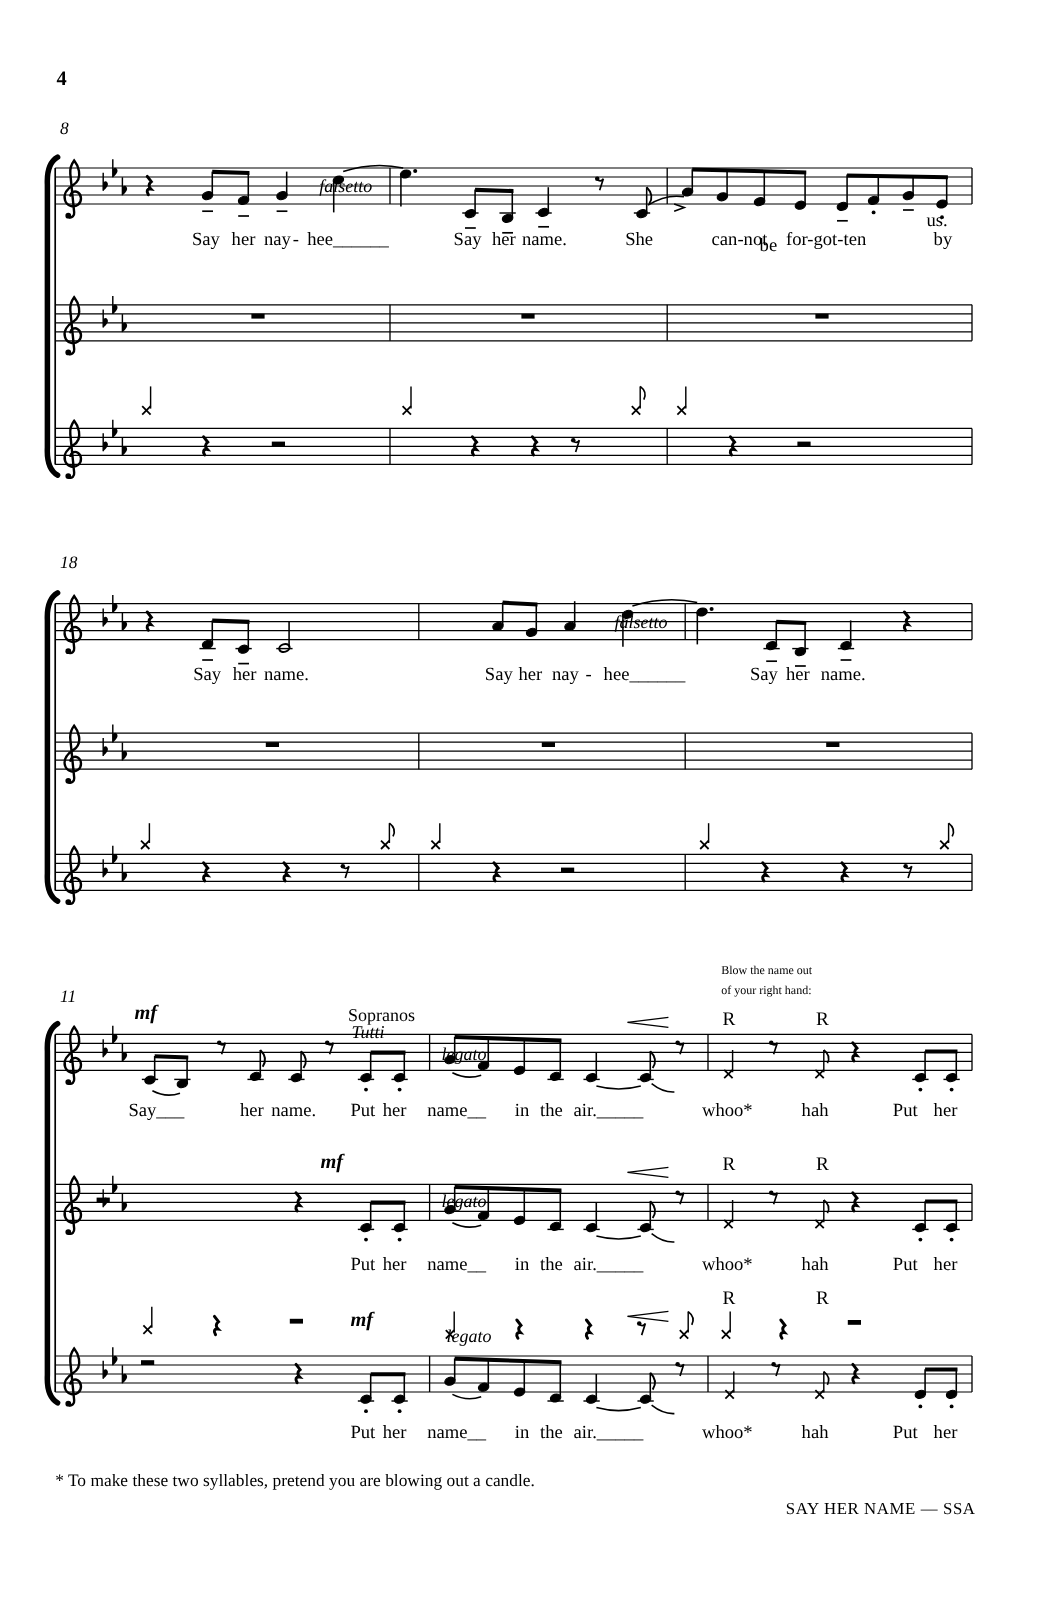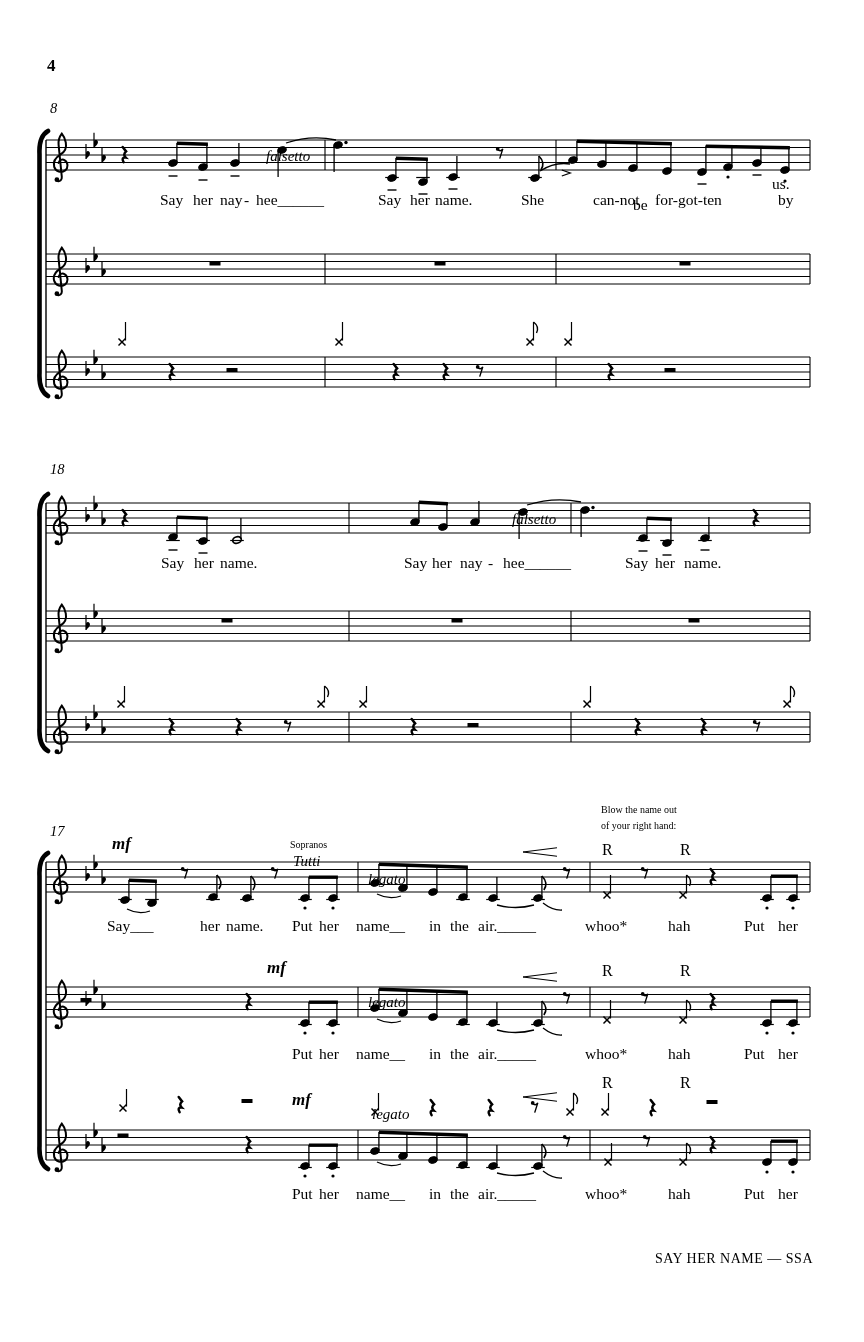--- a/index.html
+++ b/index.html
@@ -4,21 +4,21 @@
 <style>
   html,body{margin:0;padding:0;background:#e8e8e8;}
   .page{position:relative;width:864px;height:1342px;background:#ffffff;margin:0 auto;
         font-family:"Liberation Serif", serif;color:#000;overflow:hidden;}
   .page svg{position:absolute;left:0;top:0;}
   .pagenum{position:absolute;left:47px;top:56px;font-size:17px;font-weight:bold;}
   .txt{position:absolute;white-space:nowrap;line-height:1.1;}
   .t-num{font-style:italic;font-size:14.5px;}
   .t-it{font-style:italic;font-size:15px;margin-top:32px;}
   .t-bi{font-style:italic;font-weight:bold;font-size:17px;}
-  .t-rm{font-size:10px;}
+  .t-rm{font-size:15px;}
   .t-sm{font-size:10px;}
   .t-R{font-size:16px;}
   .lyr{position:absolute;white-space:nowrap;font-size:15.5px;}
   .footnote{position:absolute;left:46px;top:1226px;font-size:14.5px;}
   .footer{position:absolute;right:51px;top:1251px;font-size:14px;letter-spacing:0.5px;}
 </style>
 </head>
 <body>
 
 <div class="page">
@@ -929,21 +929,21 @@
       <div class="lyr" style="left: 194px; top: 554px;">her</div>
       <div class="lyr" style="left: 220px; top: 554px;">name.</div>
       <div class="lyr" style="left: 404px; top: 554px;">Say</div>
       <div class="lyr" style="left: 432px; top: 554px;">her</div>
       <div class="lyr" style="left: 460px; top: 554px;">nay</div>
       <div class="lyr" style="left: 488px; top: 554px;">-</div>
       <div class="lyr" style="left: 503px; top: 554px;">hee______</div>
       <div class="lyr" style="left: 625px; top: 554px;">Say</div>
       <div class="lyr" style="left: 655px; top: 554px;">her</div>
       <div class="lyr" style="left: 684px; top: 554px;">name.</div>
-      <div class="txt t-num" style="left: 50px; top: 824px;">17</div>
+      <div class="txt t-num" style="left: 50px; top: 824px;">11</div>
       <div class="txt t-bi" style="left: 112px; top: 835px;">mf</div>
       <div class="txt t-it" style="left: 293px; top: 821px;">Tutti</div>
       <div class="txt t-rm" style="left: 290px; top: 839px;">Sopranos</div>
       <div class="txt t-it" style="left: 368px; top: 839px;">legato</div>
       <div class="txt t-sm" style="left: 601px; top: 804px;">Blow the name out</div>
       <div class="txt t-sm" style="left: 601px; top: 820px;">of your right hand:</div>
       <div class="txt t-R" style="left: 602px; top: 841px;">R</div>
       <div class="txt t-R" style="left: 680px; top: 841px;">R</div>
       <div class="txt t-bi" style="left: 267px; top: 959px;">mf</div>
       <div class="txt t-it" style="left: 368px; top: 962px;">legato</div>
@@ -980,14 +980,15 @@
       <div class="lyr" style="left: 319px; top: 1185px;">her</div>
       <div class="lyr" style="left: 356px; top: 1185px;">name__</div>
       <div class="lyr" style="left: 429px; top: 1185px;">in</div>
       <div class="lyr" style="left: 450px; top: 1185px;">the</div>
       <div class="lyr" style="left: 478px; top: 1185px;">air._____</div>
       <div class="lyr" style="left: 585px; top: 1185px;">whoo*</div>
       <div class="lyr" style="left: 668px; top: 1185px;">hah</div>
       <div class="lyr" style="left: 744px; top: 1185px;">Put</div>
       <div class="lyr" style="left: 778px; top: 1185px;">her</div>
     </div>
+  <div class="footnote">* To make these two syllables, pretend you are blowing out a candle.</div>
   <div class="footer">SAY HER NAME — SSA</div>
 </div>
 
 </body></html>

